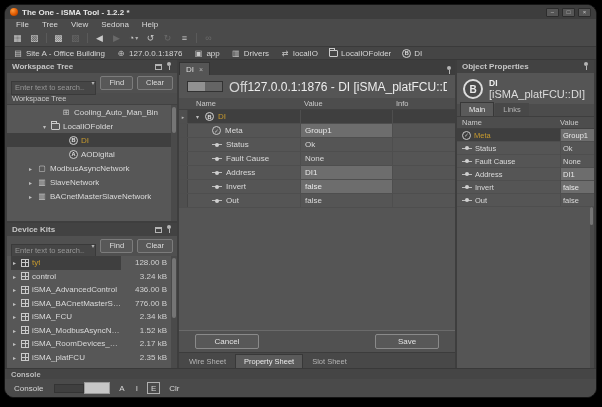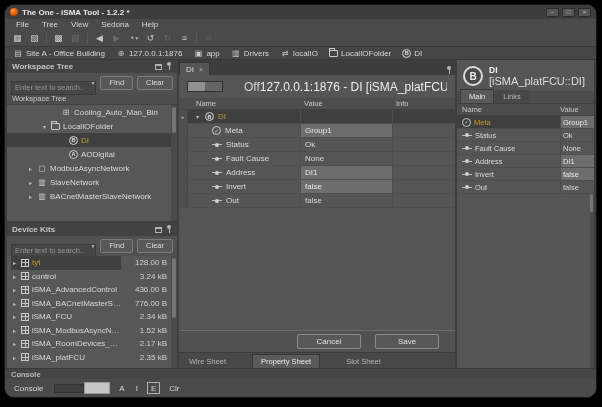--- a/index.html
+++ b/index.html
@@ -72,21 +72,21 @@
   .tabbar { height:15px; background:#3d3d3d; display:flex; align-items:flex-end;
             padding:0 3px 0 0; flex:none; }
   .dtab { height:13px; background:#555; border:1px solid #333; border-bottom:none;
           color:#dcdcdc; font-size:8px; display:flex; align-items:center; gap:5px; padding:0 6px; }
   .dtab .x { font-size:7px; color:#b5b5b5; }
   .tabbar .sp { flex:1; }
   .chead { height:23px; display:flex; align-items:center; padding:0 8px; background:#555; flex:none; }
   .toggle { width:36px; height:11px; background:#3e3e3e; border:1px solid #323232; display:flex; flex:none; }
   .knob { width:17px; background:#919191; }
   .track { flex:1; background:#646464; }
-  .toglabel { font-size:12px; color:#d2d2d2; margin-left:21px; }
+  .toglabel { font-size:14px; color:#d2d2d2; margin-left:6px; }
   .ctitle { flex:1; text-align:center; font-size:12px; color:#ededed; white-space:nowrap;
             overflow:hidden; }
   .mcolhead { height:12px; background:#4d4d4d; border-bottom:1px solid #414141; display:flex;
               font-size:7.5px; color:#c9c9c9; align-items:center; flex:none; }
   .mch-gut { width:9px; flex:none; }
   .mch-name { width:112px; flex:none; padding-left:8px; }
   .mch-val { width:92px; flex:none; padding-left:4px; }
   .mch-info { flex:1; padding-left:4px; }
   .mrow { display:flex; height:14px; align-items:stretch; font-size:8px; color:#dadada;
           border-bottom:1px solid #4e4e4e; flex:none; }
@@ -95,25 +95,25 @@
   .mname { width:112px; flex:none; display:flex; align-items:center; gap:4px; padding-left:24px; }
   .mval { width:92px; flex:none; display:flex; align-items:center; padding:0 4px;
           border-left:1px solid #4e4e4e; }
   .mval.ed { background:#6d6d6d; color:#e8e8e8; }
   .minfo { flex:1; border-left:1px solid #4e4e4e; }
   .mrow.rootsel { background:#3f3f3f; }
   .mrow.rootsel .lbl { color:#c79a2e; }
   .mrow.rootsel .mname { padding-left:6px; }
   .mfill { flex:1; background:#555; }
   .actionrow { height:22px; border-top:1px solid #6a6a6a; background:#515151; display:flex;
-               align-items:center; justify-content:flex-end; gap:14px; padding:0 16px; flex:none; }
+               align-items:center; justify-content:space-between; padding:0 16px; flex:none; }
   .abtn { width:64px; height:15px; background:#585858; border:1px solid #8a8a8a; border-radius:2px;
           color:#e2e2e2; font-size:8px; line-height:13px; text-align:center; }
   .sheettabs { height:16px; background:#484848; border-top:1px solid #3c3c3c; display:flex;
-               align-items:flex-end; gap:18px; padding-left:2px; flex:none; }
+               align-items:flex-end; gap:1px; padding-left:2px; flex:none; }
   .stab { height:13px; padding:0 8px; font-size:7.5px; color:#b3b3b3; display:flex;
           align-items:center; background:#484848; }
   .stab.active { background:#5a5a5a; color:#e9e9e9; border:1px solid #383838; border-bottom:none;
                  height:14px; }
   
   .rpanel { width:137px; flex:none; }
   .ocard { padding:5px 6px 4px 6px; display:flex; gap:6px; align-items:center; flex:none; }
   .badge { width:20px; height:20px; border:2px solid #dcdcdc; border-radius:50%; background:#4a4a4a;
            color:#eaeaea; font-size:10px; font-weight:bold; display:flex; align-items:center;
            justify-content:center; flex:none; }
@@ -487,20 +487,25 @@
         <button class="abtn">Save</button>
       </div>
       <div class="sheettabs" id="sheet-tabs">
           <span class="stab">Wire Sheet</span>
           <span class="stab active">Property Sheet</span>
           <span class="stab">Slot Sheet</span>
         </div>
     </div>
 
     <div class="panel rpanel">
+      <div class="phead">
+        <span>Object Properties</span>
+        <span class="sp"></span>
+        <span class="ic-pin"></span>
+      </div>
       <div class="ocard">
         <span class="badge">B</span>
         <span>
           <div class="oname">DI</div>
           <div class="otype">[iSMA_platFCU::DI]</div>
         </span>
       </div>
       <div class="otabs" id="obj-tabs">
           <span class="stab active">Main</span>
           <span class="stab">Links</span>

